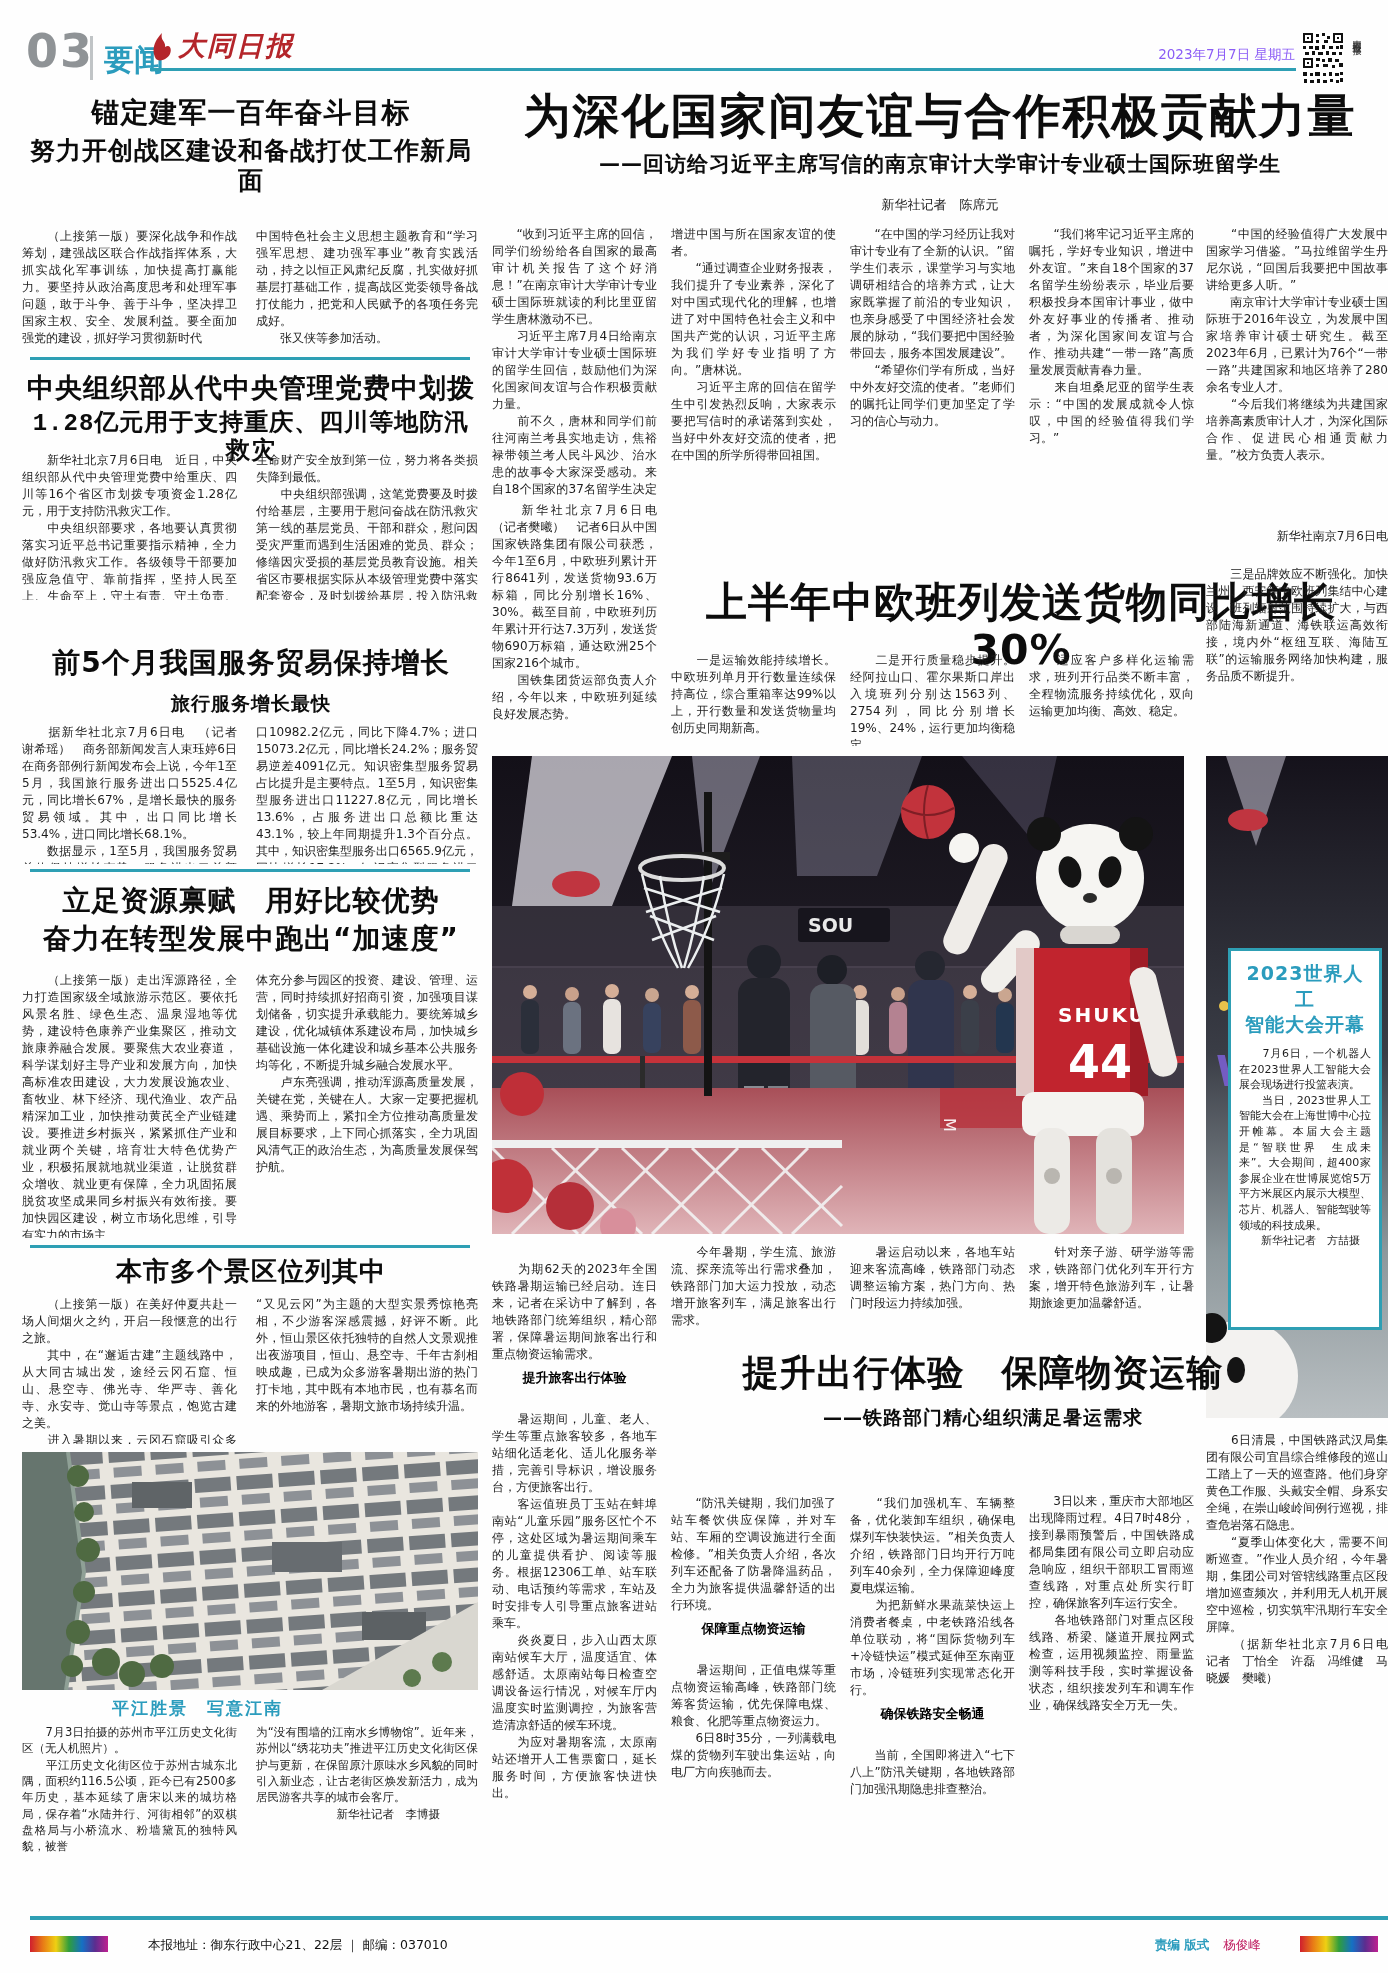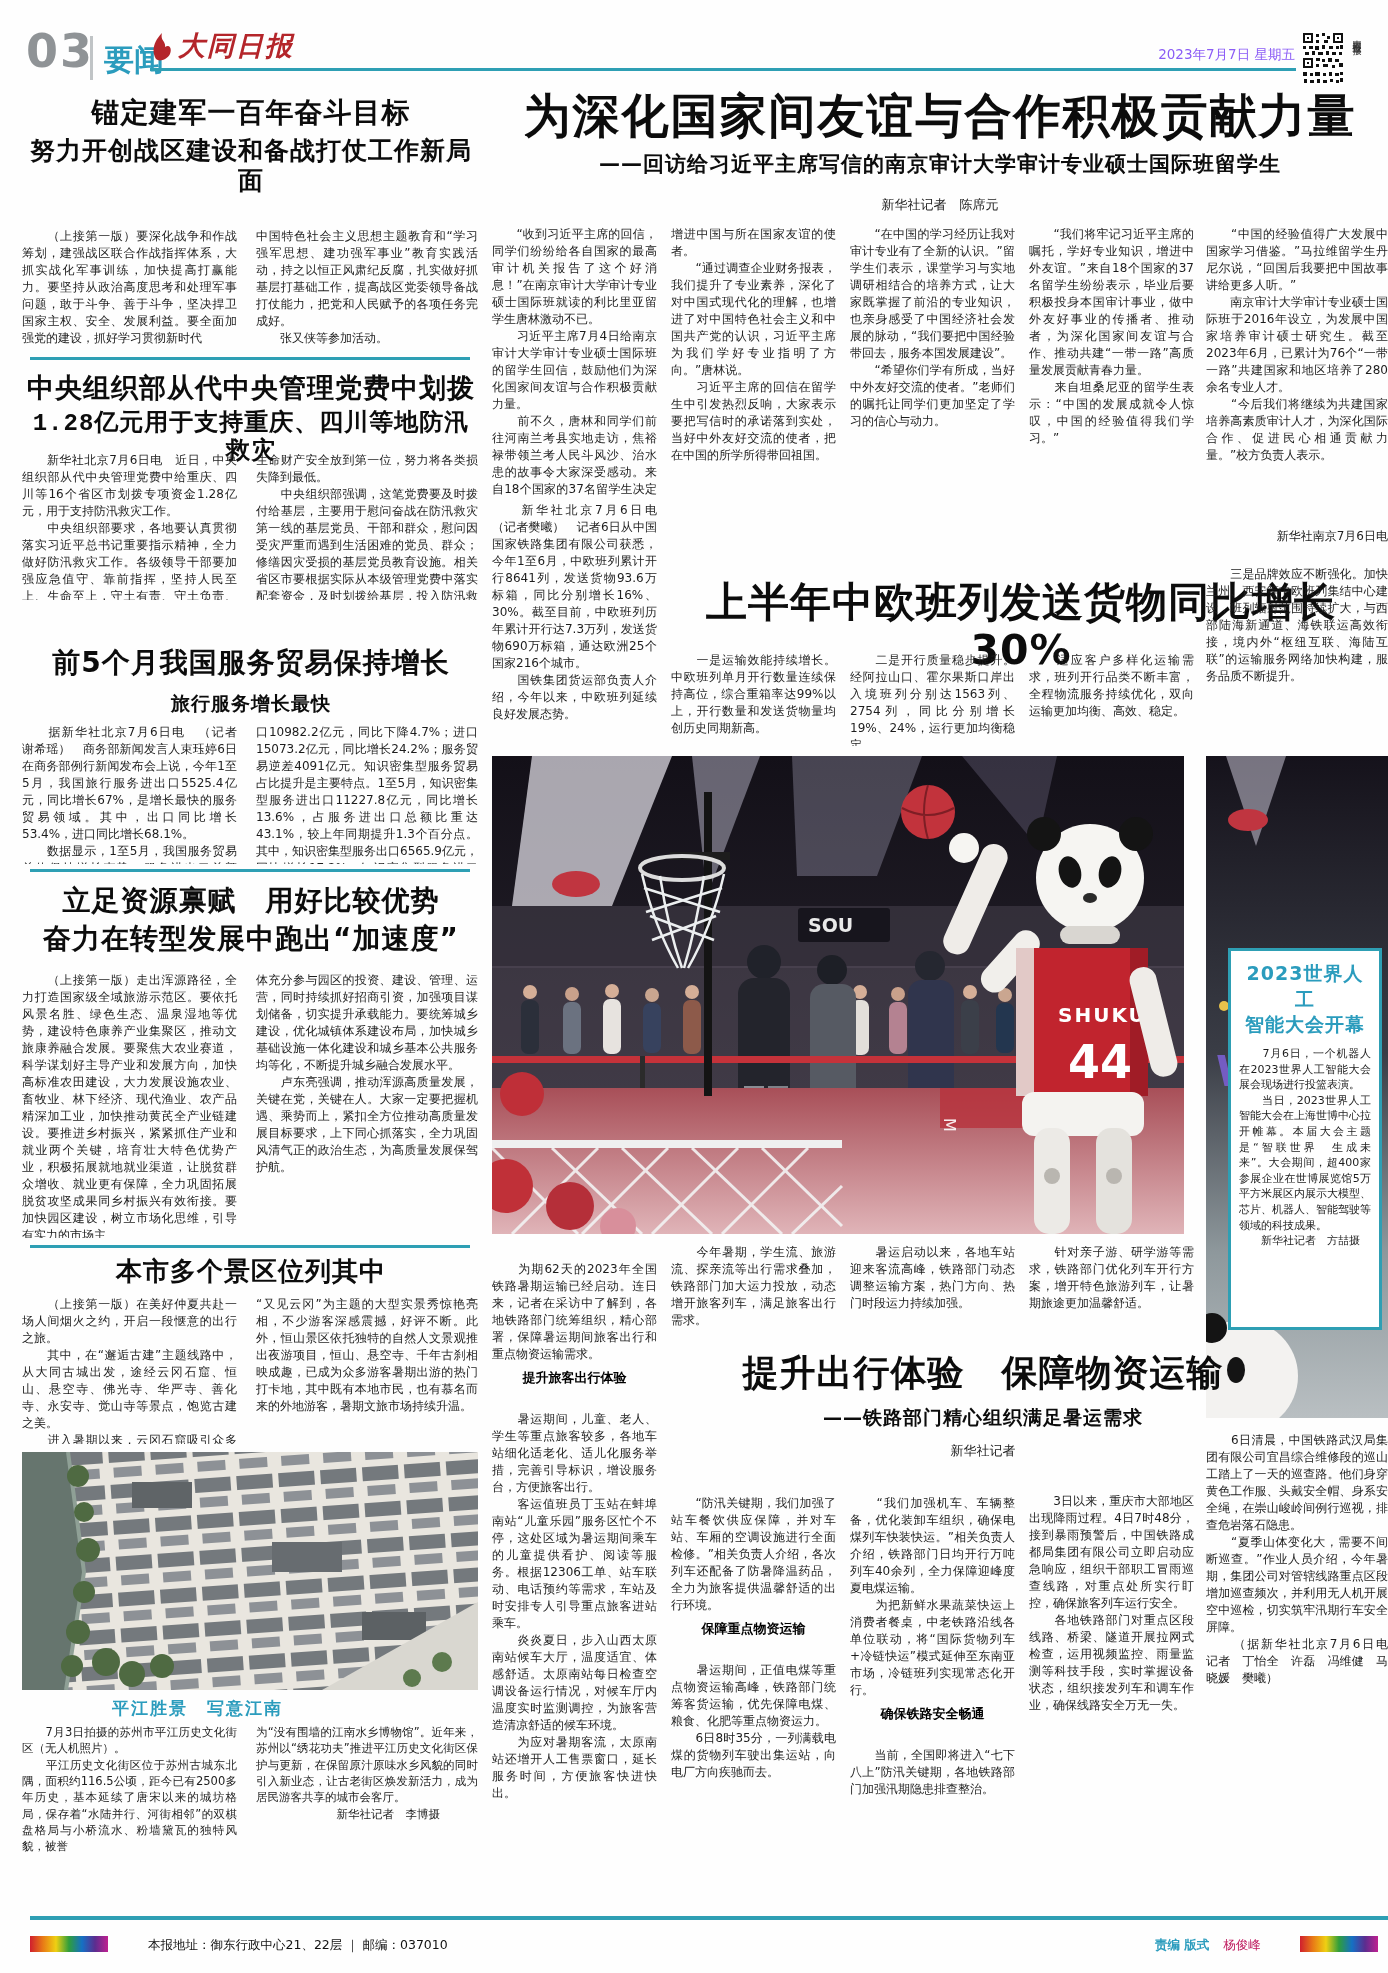--- a/index.html
+++ b/index.html
@@ -387,21 +387,20 @@
 　　炎炎夏日，步入山西太原南站候车大厅，温度适宜、体感舒适。太原南站每日检查空调设备运行情况，对候车厅内温度实时监测调控，为旅客营造清凉舒适的候车环境。
 　　为应对暑期客流，太原南站还增开人工售票窗口，延长服务时间，方便旅客快进快出。</span>
   </div>
 
   <div class="abs bt" style="left:671px;top:1244px;width:165px;height:96px;">　　今年暑期，学生流、旅游流、探亲流等出行需求叠加，铁路部门加大运力投放，动态增开旅客列车，满足旅客出行需求。</div>
   <div class="abs bt" style="left:850px;top:1244px;width:165px;height:96px;">　　暑运启动以来，各地车站迎来客流高峰，铁路部门动态调整运输方案，热门方向、热门时段运力持续加强。</div>
   <div class="abs bt" style="left:1029px;top:1244px;width:165px;height:96px;">　　针对亲子游、研学游等需求，铁路部门优化列车开行方案，增开特色旅游列车，让暑期旅途更加温馨舒适。</div>
 
   <div class="abs hl" style="left:671px;top:1352px;width:624px;font-size:36px;">提升出行体验　保障物资运输</div>
   <div class="abs hl" style="left:671px;top:1406px;width:624px;font-size:19px;">——铁路部门精心组织满足暑运需求</div>
-  <div class="abs byline" style="left:671px;top:1442px;width:624px;">新华社记者</div>
 
   <div class="abs bt" style="left:671px;top:1478px;width:165px;height:428px;">
     <span>　　“防汛关键期，我们加强了站车餐饮供应保障，并对车站、车厢的空调设施进行全面检修。”相关负责人介绍，各次列车还配备了防暑降温药品，全力为旅客提供温馨舒适的出行环境。</span>
     <div class="subhead">保障重点物资运输</div>
     <span>　　暑运期间，正值电煤等重点物资运输高峰，铁路部门统筹客货运输，优先保障电煤、粮食、化肥等重点物资运力。
 　　6日8时35分，一列满载电煤的货物列车驶出集运站，向电厂方向疾驰而去。</span>
   </div>
   <div class="abs bt" style="left:850px;top:1478px;width:165px;height:428px;">
     <span>　　“我们加强机车、车辆整备，优化装卸车组织，确保电煤列车快装快运。”相关负责人介绍，铁路部门日均开行万吨列车40余列，全力保障迎峰度夏电煤运输。
 　　为把新鲜水果蔬菜快运上消费者餐桌，中老铁路沿线各单位联动，将“国际货物列车+冷链快运”模式延伸至东南亚市场，冷链班列实现常态化开行。</span>

